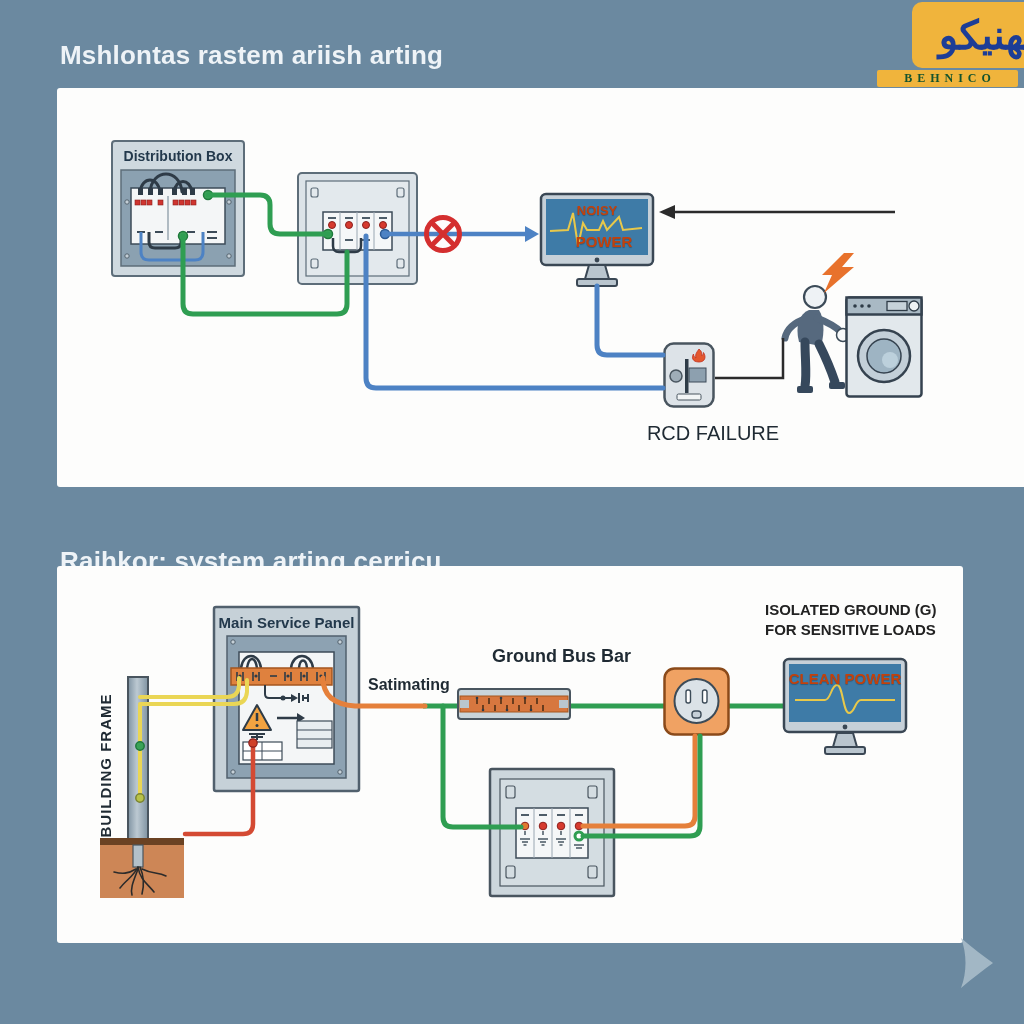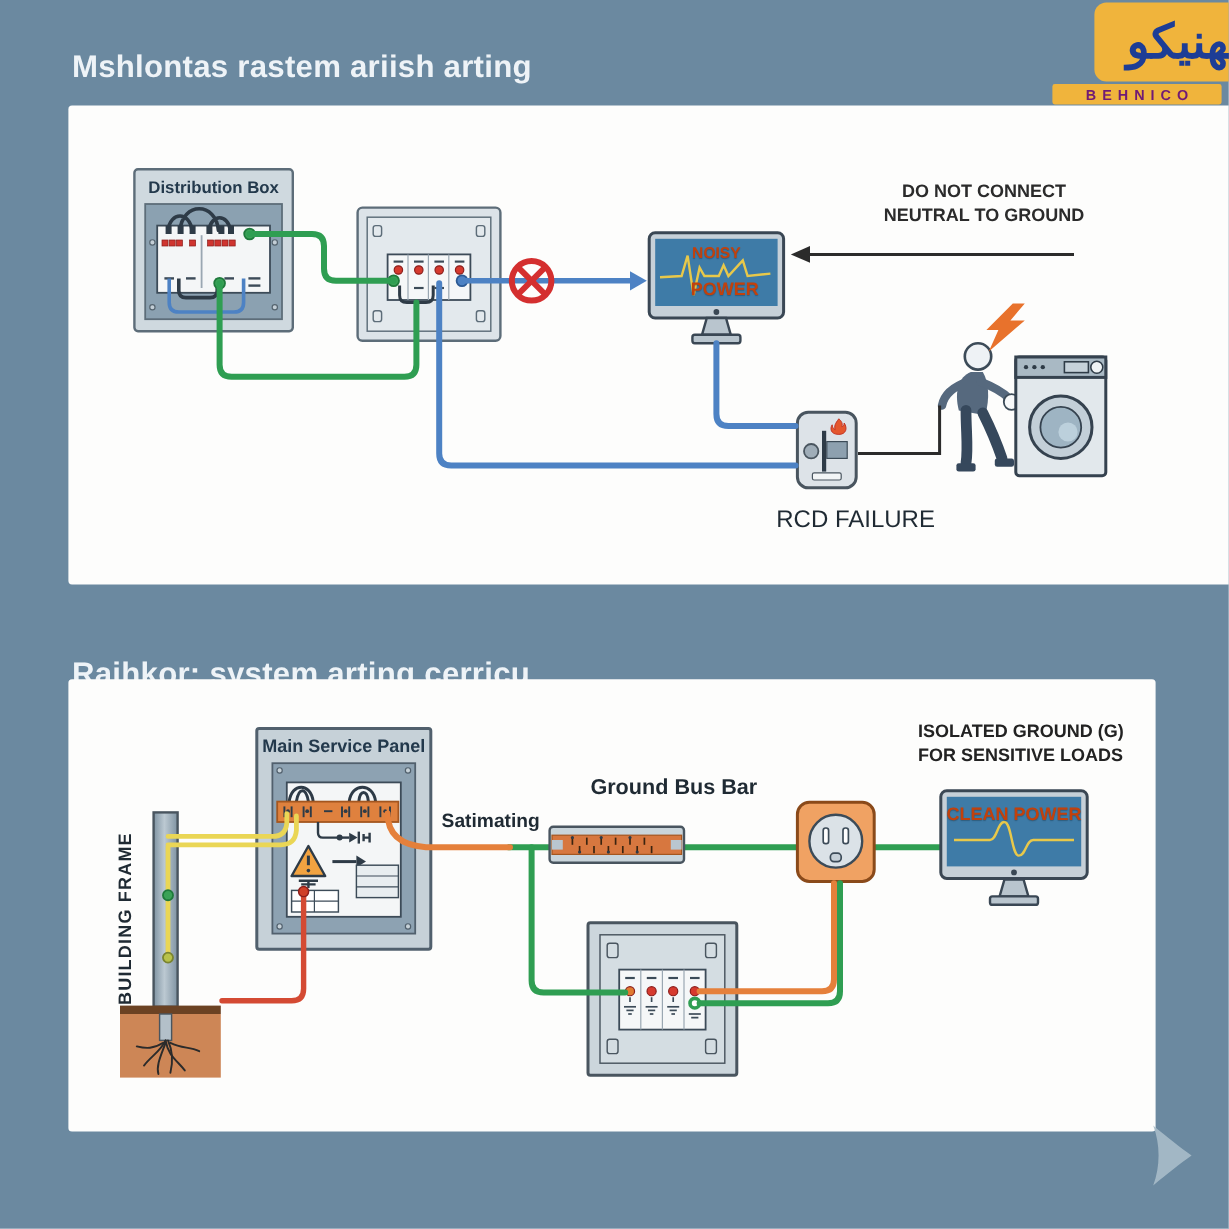--- a/index.html
+++ b/index.html
@@ -11,21 +11,21 @@
   .lbl{position:absolute;color:#1f2a33;font-weight:700;}
   svg{display:block;overflow:visible;}
   .devlbl{position:absolute;left:0;right:0;text-align:center;font-weight:700;color:#23394c;}
   .scr-txt{position:absolute;left:0;right:0;text-align:center;color:#c2410c;font-weight:700;
            text-shadow:0 1px 1px rgba(0,0,0,.25);}
   .logo-box{position:absolute;left:912px;top:2px;width:150px;height:66px;background:#f0b43c;
             border-radius:10px;display:flex;align-items:center;justify-content:center;}
   .logo-fa{font-size:40px;font-weight:700;color:#1d3d96;line-height:1;}
   .logo-strip{position:absolute;left:877px;top:70px;width:141px;height:17px;background:#f0b43c;
               border-radius:2px;display:flex;align-items:center;justify-content:center;}
-  .logo-en{font-size:12px;font-weight:700;color:#701a75;letter-spacing:5px;text-indent:5px;}
+  .logo-en{font-size:12px;font-weight:700;color:#14532d;letter-spacing:5px;text-indent:5px;font-family:Liberation Serif, serif;}
 </style>
 </head>
 <body>
 
 <div class="canvas">
 
   <div class="title" style="left:60px;top:40px;text-align:center;">Mshlontas rastem ariish arting</div>
   <div class="logo-box">
     <span class="logo-fa">بهنیکو</span>
   </div>
@@ -121,24 +121,20 @@
         <rect x="6" y="6" width="102" height="56" fill="#3e7ba7"></rect>
         <polyline points="10,38 28,37 33,20 38,53 43,30 47,37 59,37 63,28 67,37 79,24 83,37 102,35" fill="none" stroke="#e8c84a" stroke-width="2"></polyline>
         <circle cx="57" cy="67" r="2.4" fill="#3a4754"></circle>
         <path d="M49,72 h16 l4,14 h-24 z" fill="#b9c5ce" stroke="#3a4754" stroke-width="2"></path>
         <rect x="37" y="86" width="40" height="7" rx="2" fill="#b9c5ce" stroke="#3a4754" stroke-width="2"></rect>
       </svg>
       <div class="scr-txt" style="top:10px;font-size:13px;">NOISY</div>
       <div class="scr-txt" style="top:40px;font-size:15px;padding-left:14px;">POWER</div>
     </div>
 
-    <div class="lbl" style="left:640px;top:62px;width:246px;text-align:center;font-size:15px;line-height:1.3;color:#2b2b2b;">
-      <div>DO NOT CONNECT</div>
-      <div>NEUTRAL TO GROUND</div>
-    </div>
 
     <div class="abs" style="left:606px;top:254px;width:52px;height:66px;">
       <svg width="52" height="66" viewBox="0 0 52 66">
         <rect x="1.5" y="1.5" width="49" height="63" rx="9" fill="#dde3e8" stroke="#49555f" stroke-width="2.5"></rect>
         <circle cx="13" cy="34" r="6" fill="#9fadb8" stroke="#49555f" stroke-width="1.5"></circle>
         <rect x="22" y="17" width="3.5" height="34" fill="#2e3b47"></rect>
         <rect x="26" y="26" width="17" height="14" fill="#8da0af" stroke="#3c4b58"></rect>
         <path d="M36,7 C33,11 32,13 33,16 C31,15 30.5,13.5 30.5,12 C28.5,15 29,20 36,20 C42,20 43.5,15 40.5,10.5 C40.5,12.5 39.5,13.5 38.5,13.5 C39.5,11.5 38.5,9 36,7 Z" fill="#e4572e" stroke="#c03020" stroke-width="0.8"></path>
         <rect x="14" y="52" width="24" height="6" rx="1.5" fill="#f2f5f6" stroke="#49555f"></rect>
       </svg>

